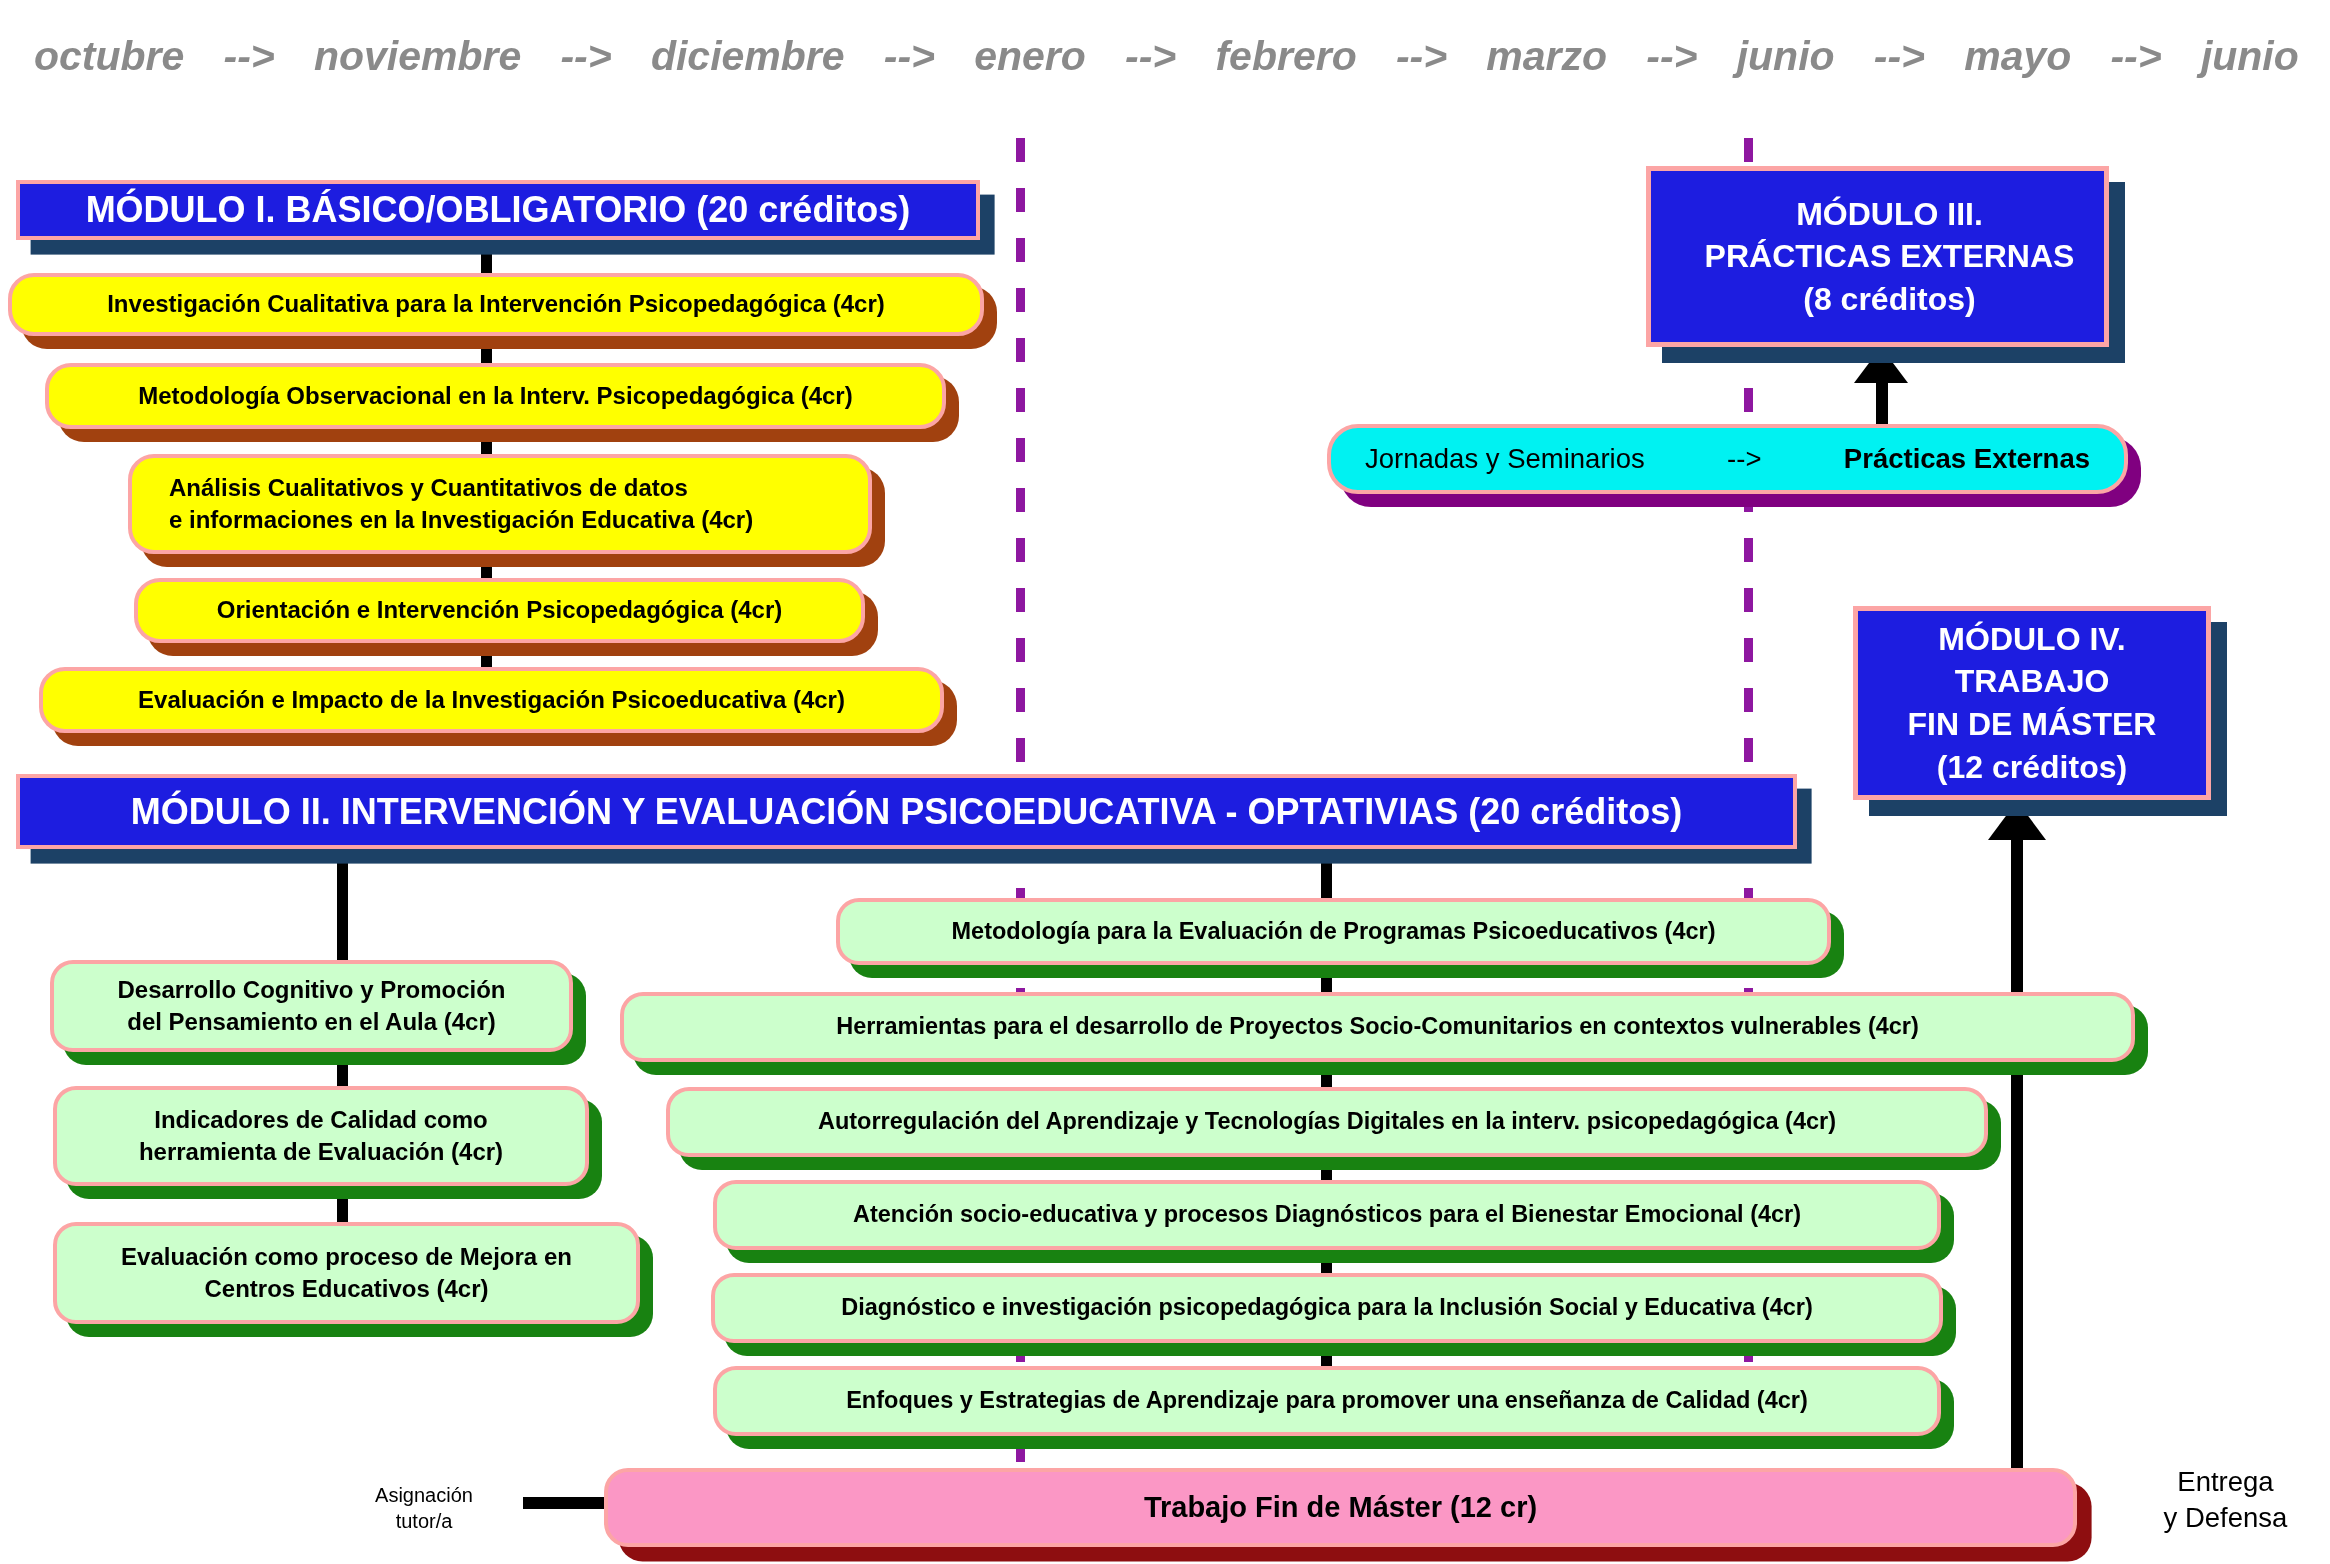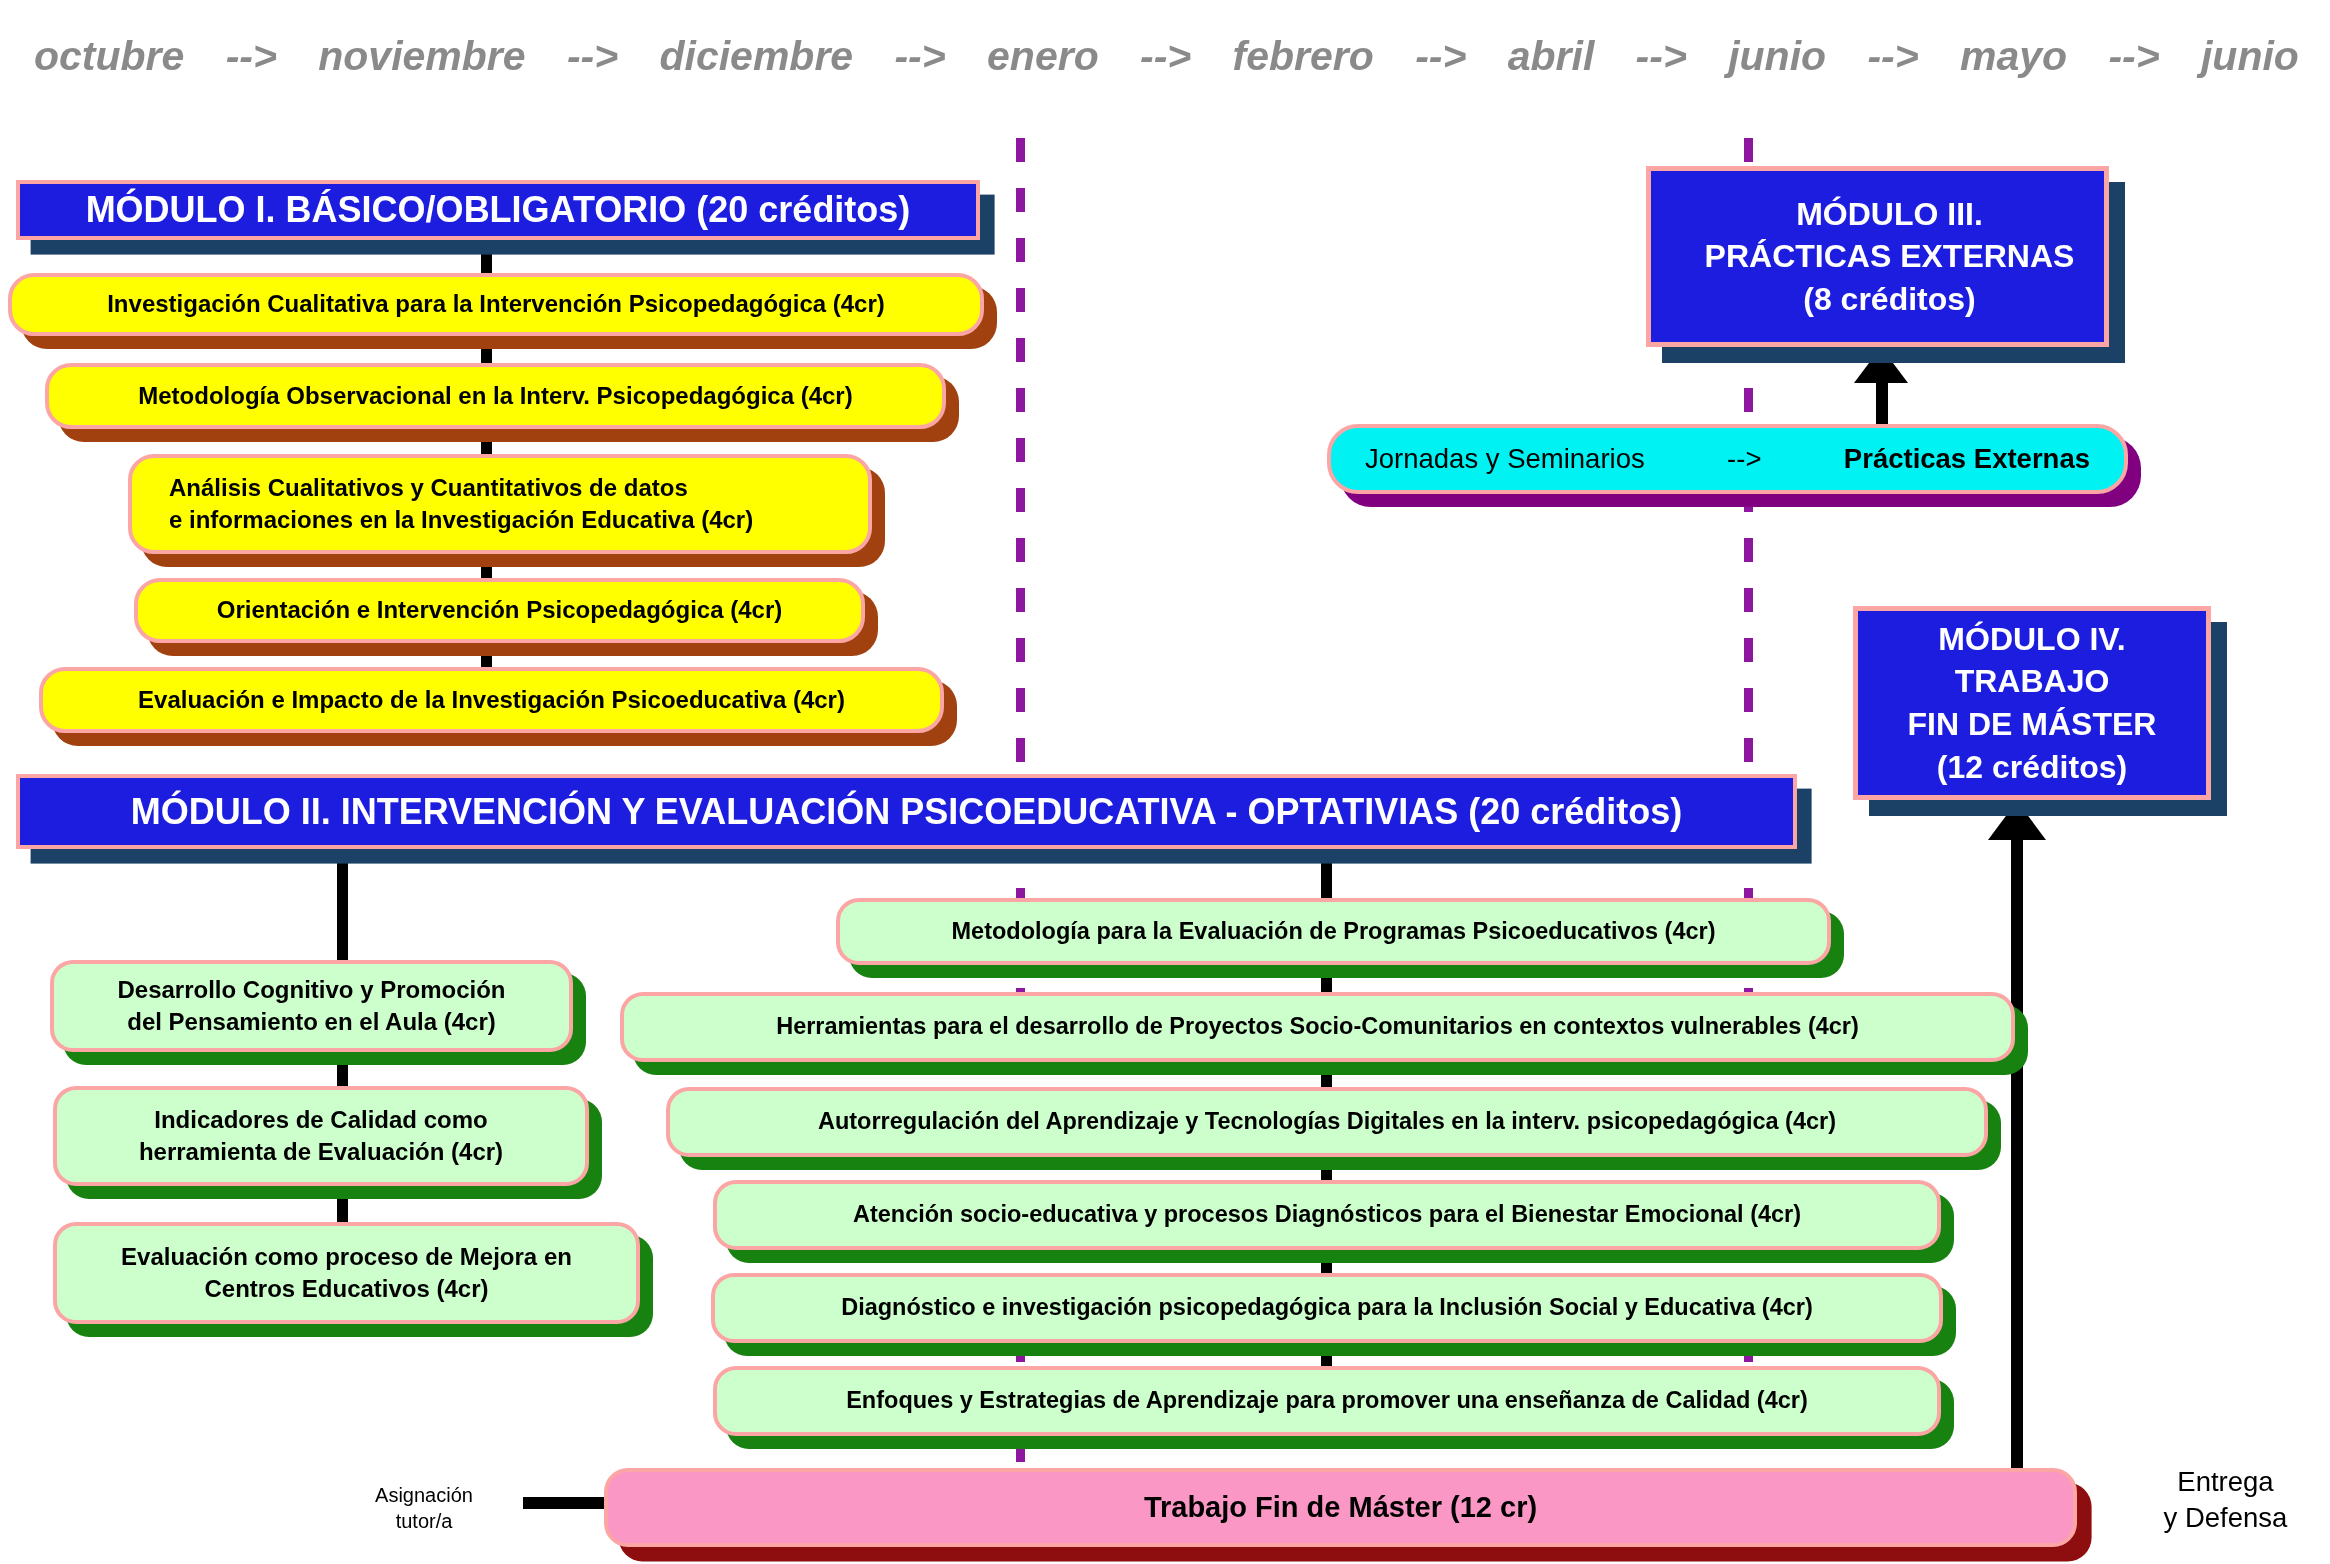--- a/index.html
+++ b/index.html
@@ -78,21 +78,21 @@
   .y5{left:39px;top:667px;width:905px;height:66px;}
   .gbox{
     background:var(--optativa-green);border-radius:23px;font-size:24px;line-height:1.35;
     box-shadow:13px 13px 0 var(--green-shadow);
   }
   .l1{left:50px;top:960px;width:523px;height:92px;}
   .l2{left:53px;top:1086px;width:536px;height:100px;}
   .l3{left:53px;top:1222px;width:587px;height:102px;}
   .m{font-size:23.5px;text-align:right;}
   .m1{left:836px;top:898px;width:995px;height:67px;}
-  .m2{left:620px;top:992px;width:1395px;height:70px;}
+  .m2{left:620px;top:992px;width:1515px;height:70px;}
   .m3{left:666px;top:1087px;width:1322px;height:70px;}
   .m4{left:713px;top:1180px;width:1228px;height:70px;}
   .m5{left:711px;top:1273px;width:1232px;height:70px;}
   .m6{left:713px;top:1366px;width:1228px;height:70px;}
   .cyanbox{
     left:1327px;top:424px;width:801px;height:70px;
     background:var(--bridge-cyan);border-radius:31px;font-size:27.5px;font-weight:normal;
     box-shadow:13px 13px 0 var(--cyan-shadow);
     justify-content:space-between;padding:0 34px;white-space:nowrap;
   }
@@ -118,21 +118,21 @@
     <span>octubre</span>
     <span>--&gt;</span>
     <span>noviembre</span>
     <span>--&gt;</span>
     <span>diciembre</span>
     <span>--&gt;</span>
     <span>enero</span>
     <span>--&gt;</span>
     <span>febrero</span>
     <span>--&gt;</span>
-    <span>abril</span>
+    <span>marzo</span>
     <span>--&gt;</span>
     <span>junio</span>
     <span>--&gt;</span>
     <span>mayo</span>
     <span>--&gt;</span>
     <span>junio</span>
   </div>
 
   <div class="dash dashA"></div>
   <div class="dash dashB"></div>

